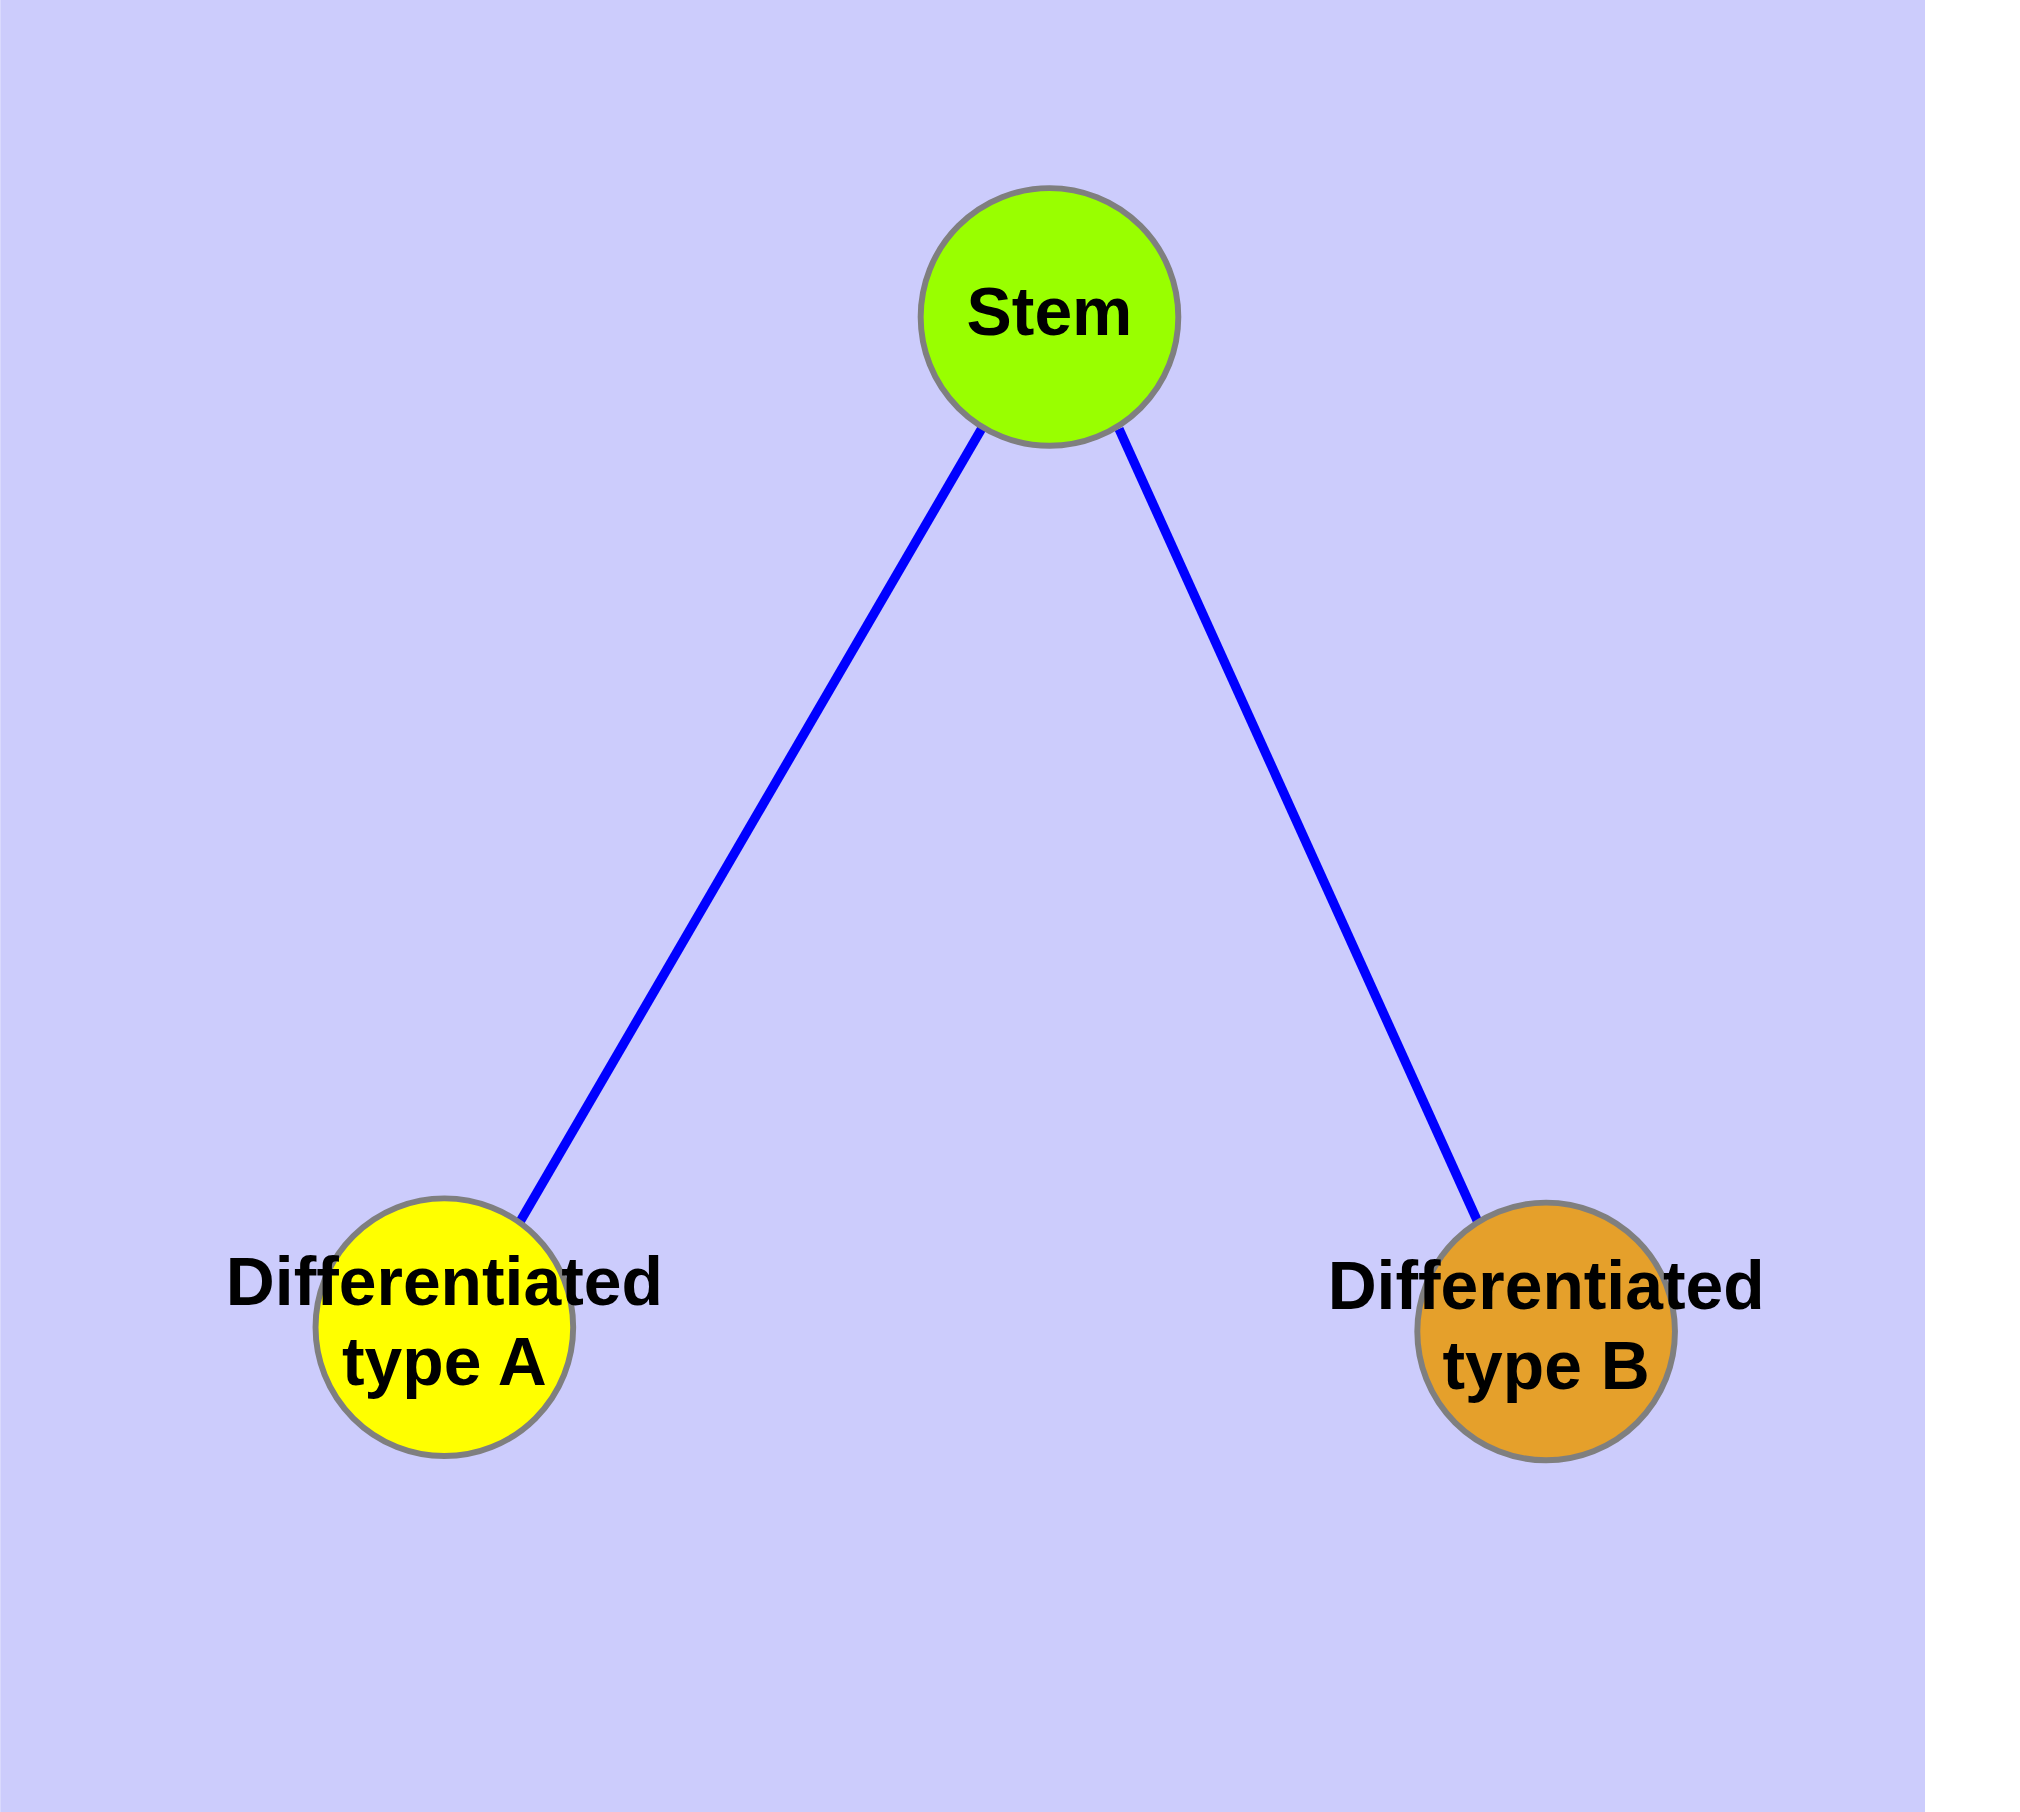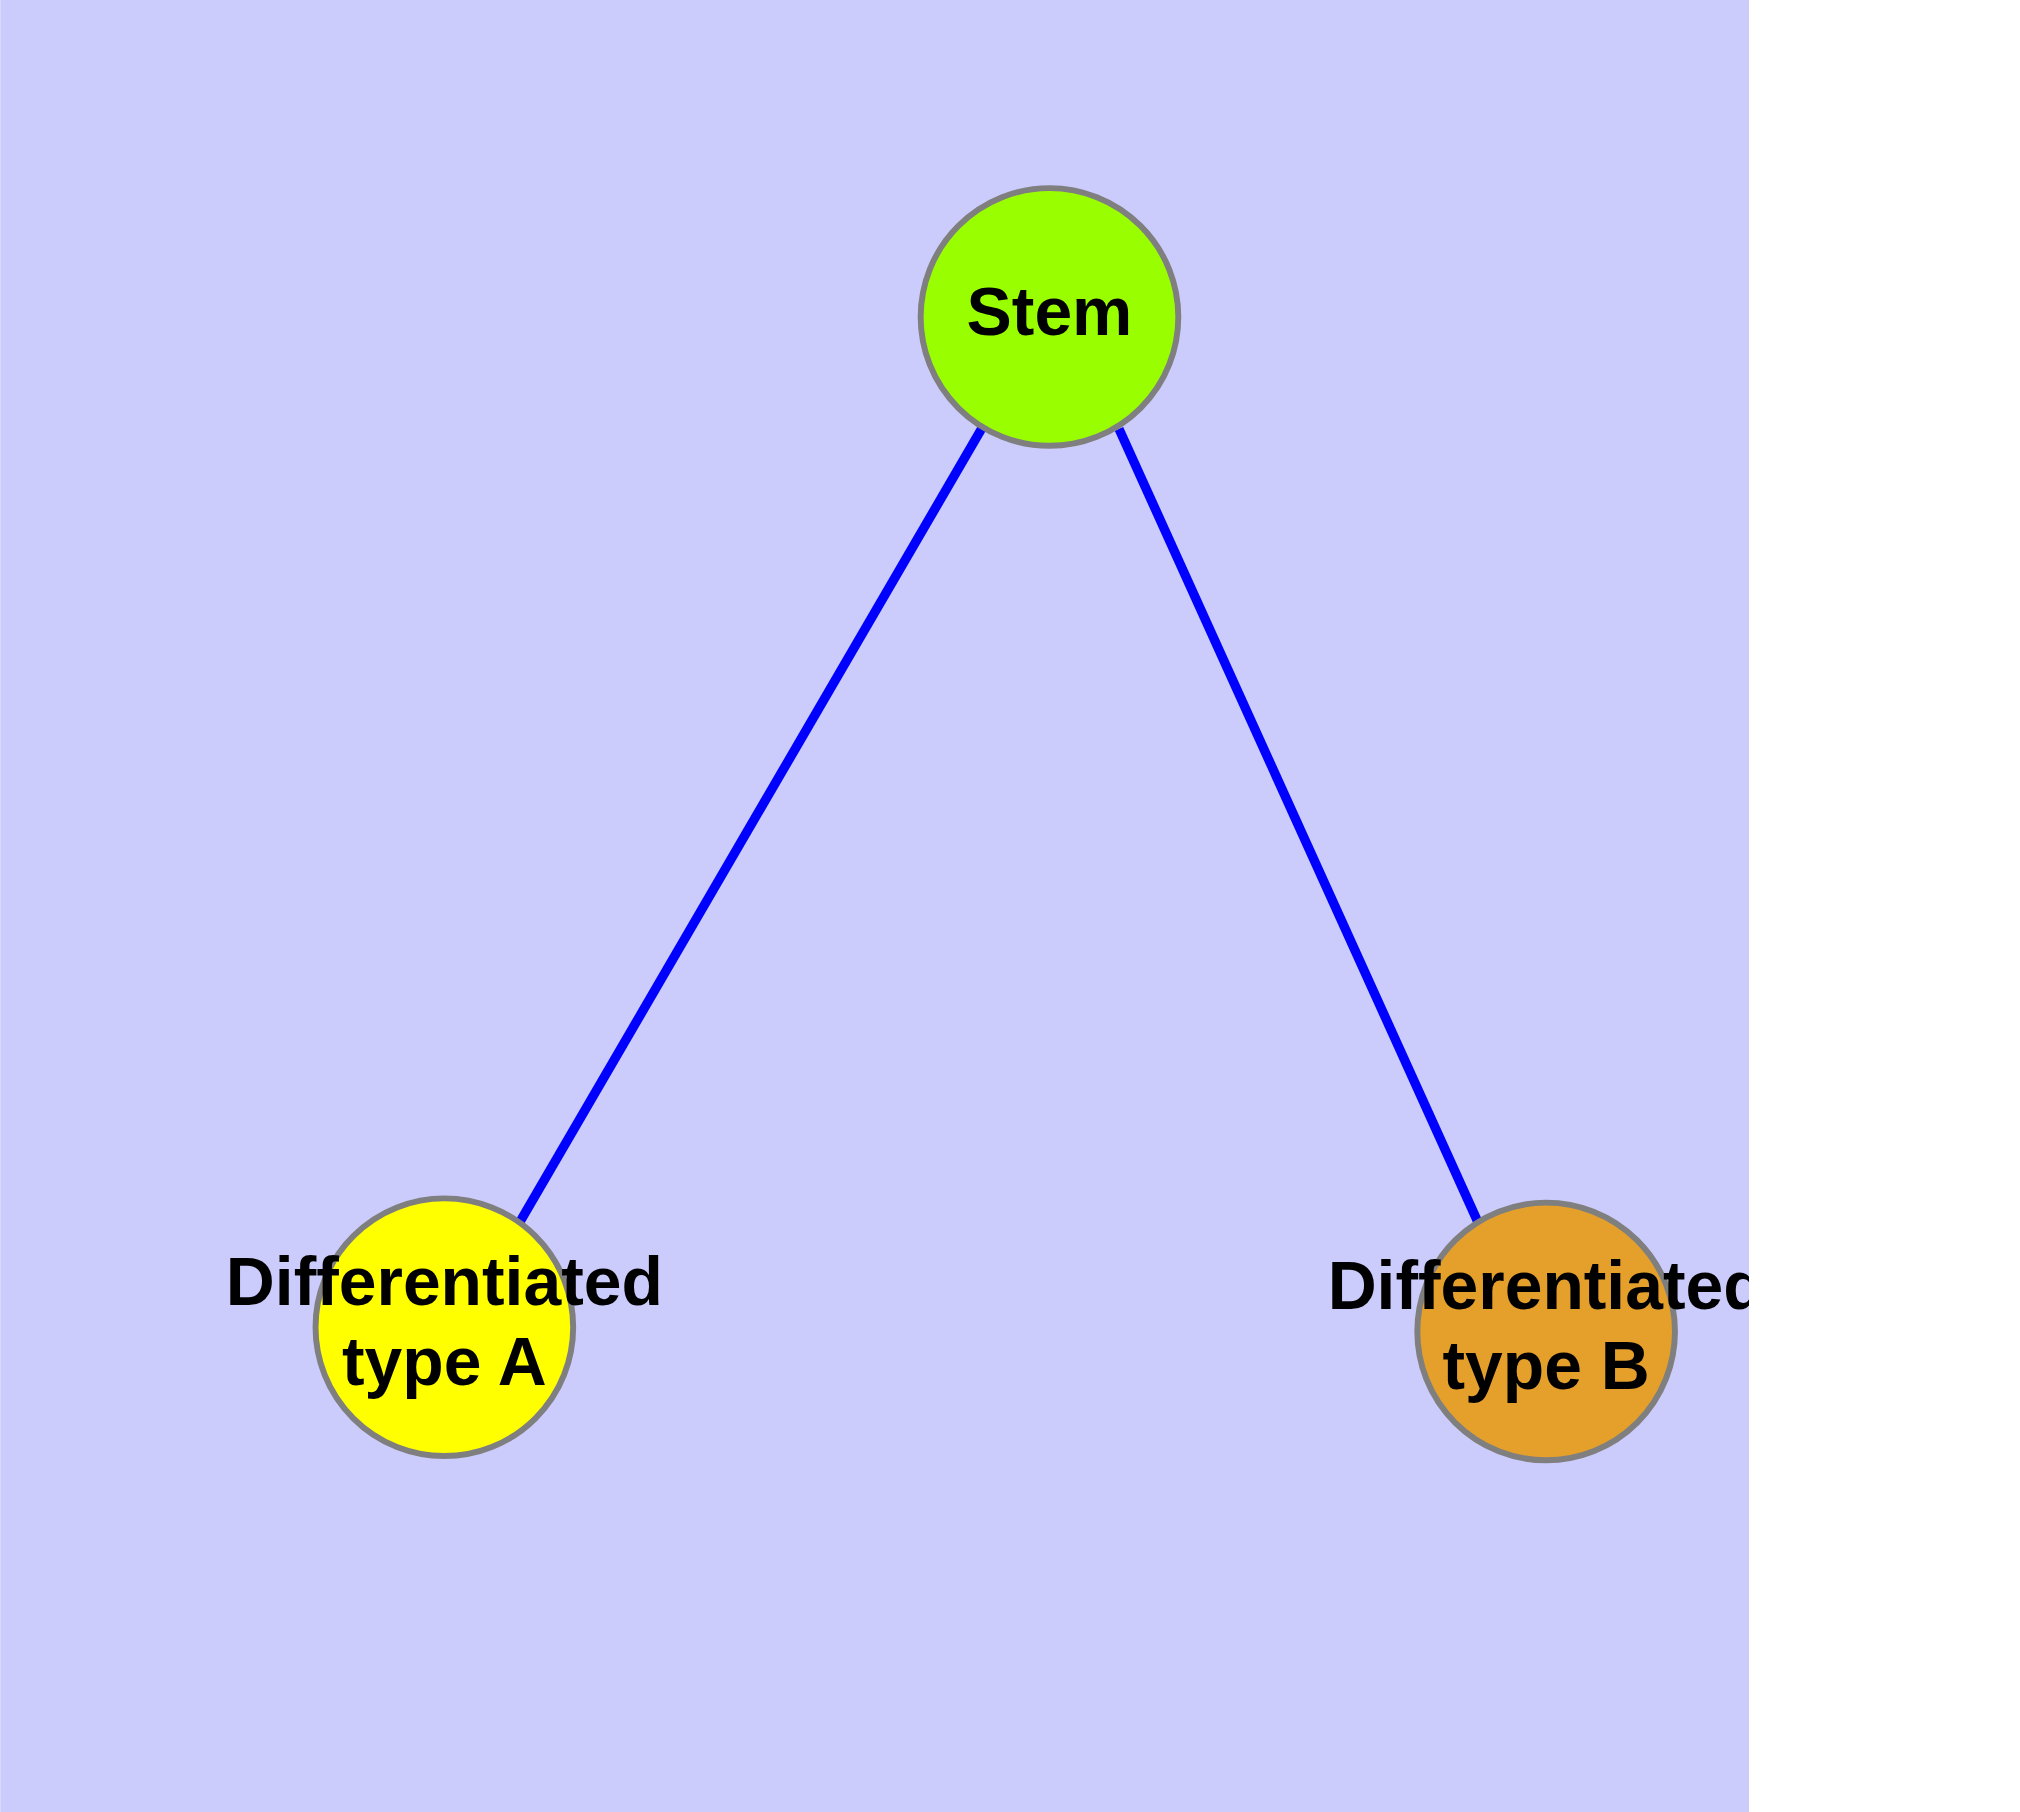--- a/index.html
+++ b/index.html
@@ -27,21 +27,21 @@
     font-weight: bold;
     font-size: 80px;
     fill: #000000;
     dominant-baseline: middle;
     text-anchor: middle;
   }
 </style>
 </head>
 <body>
 
-<div id="canvas" style="width: 1749px; height: 1812px; text-align: center;">
+<div id="canvas" style="width: 1925px; height: 1812px; text-align: center;">
   <svg id="graph-svg" viewBox="0 0 2384 2138" xmlns="http://www.w3.org/2000/svg" style="width: 2021px; height: 1812px;">
 
     <rect id="bg-rect" x="0" y="0" width="2384" height="2138" fill="#ccccfc"></rect>
 
     <g id="edge-layer">
         <line x1="1159" y1="504" x2="613" y2="1442" stroke="#0000ff" stroke-width="11" stroke-linecap="butt"></line>
         <line x1="1320" y1="506" x2="1744" y2="1443" stroke="#0000ff" stroke-width="11" stroke-linecap="butt"></line>
       </g>
     <g id="node-layer">
         <circle cx="1238" cy="374" r="152" fill="#99ff00" stroke="#7f7f7f" stroke-width="7"></circle>

